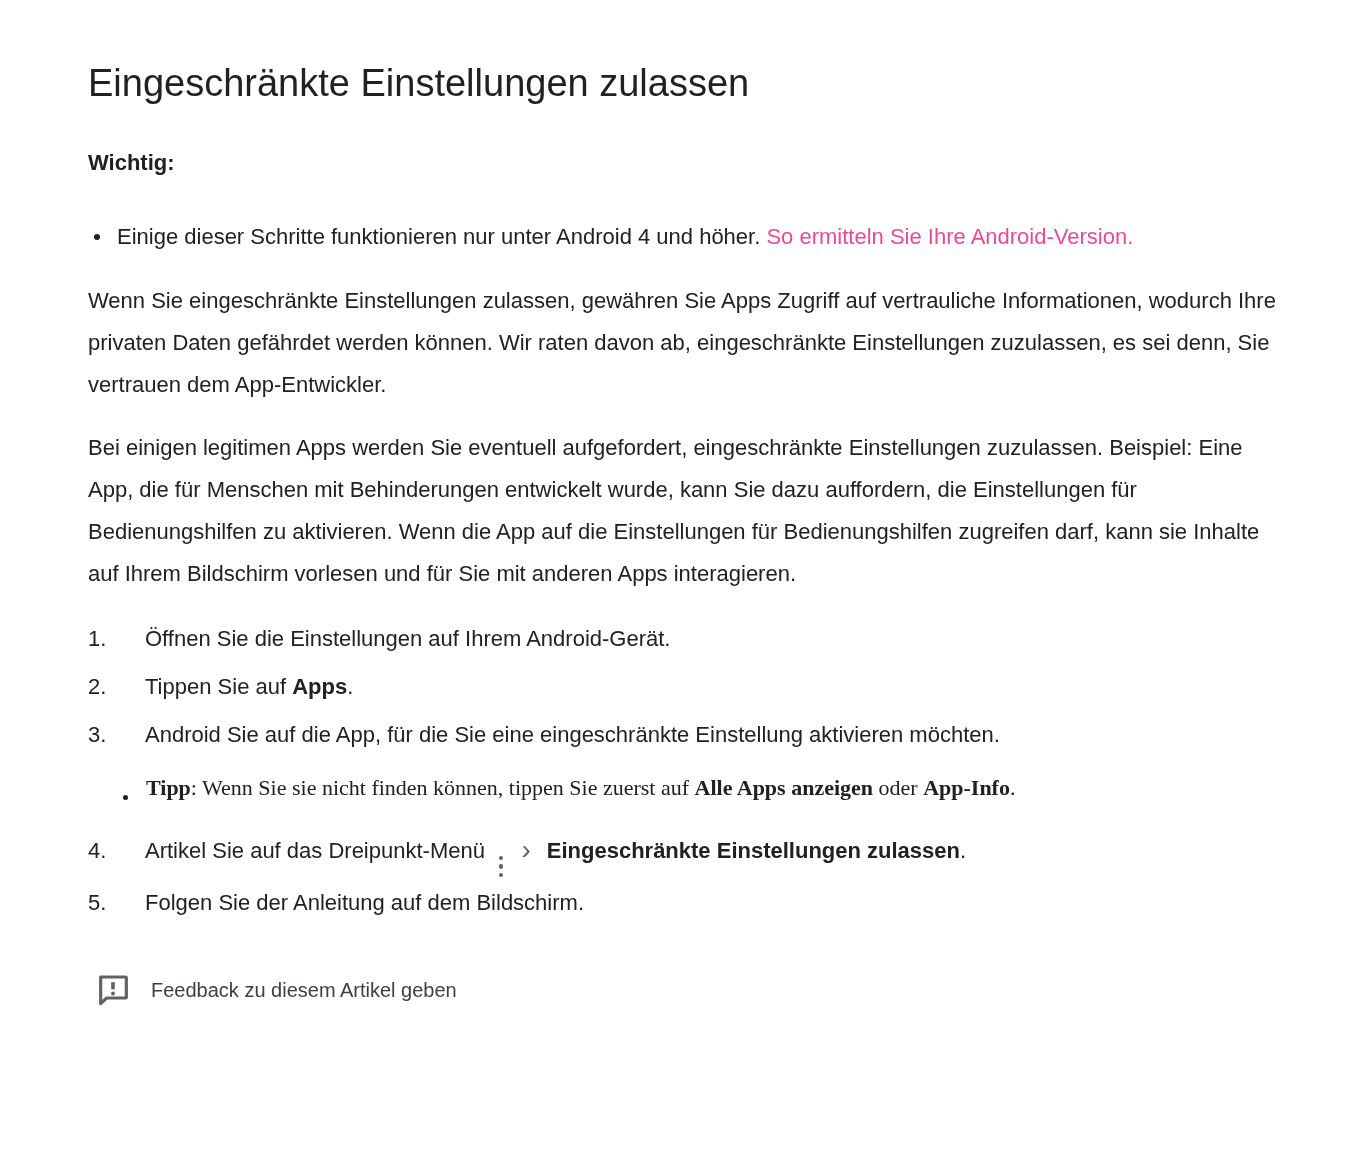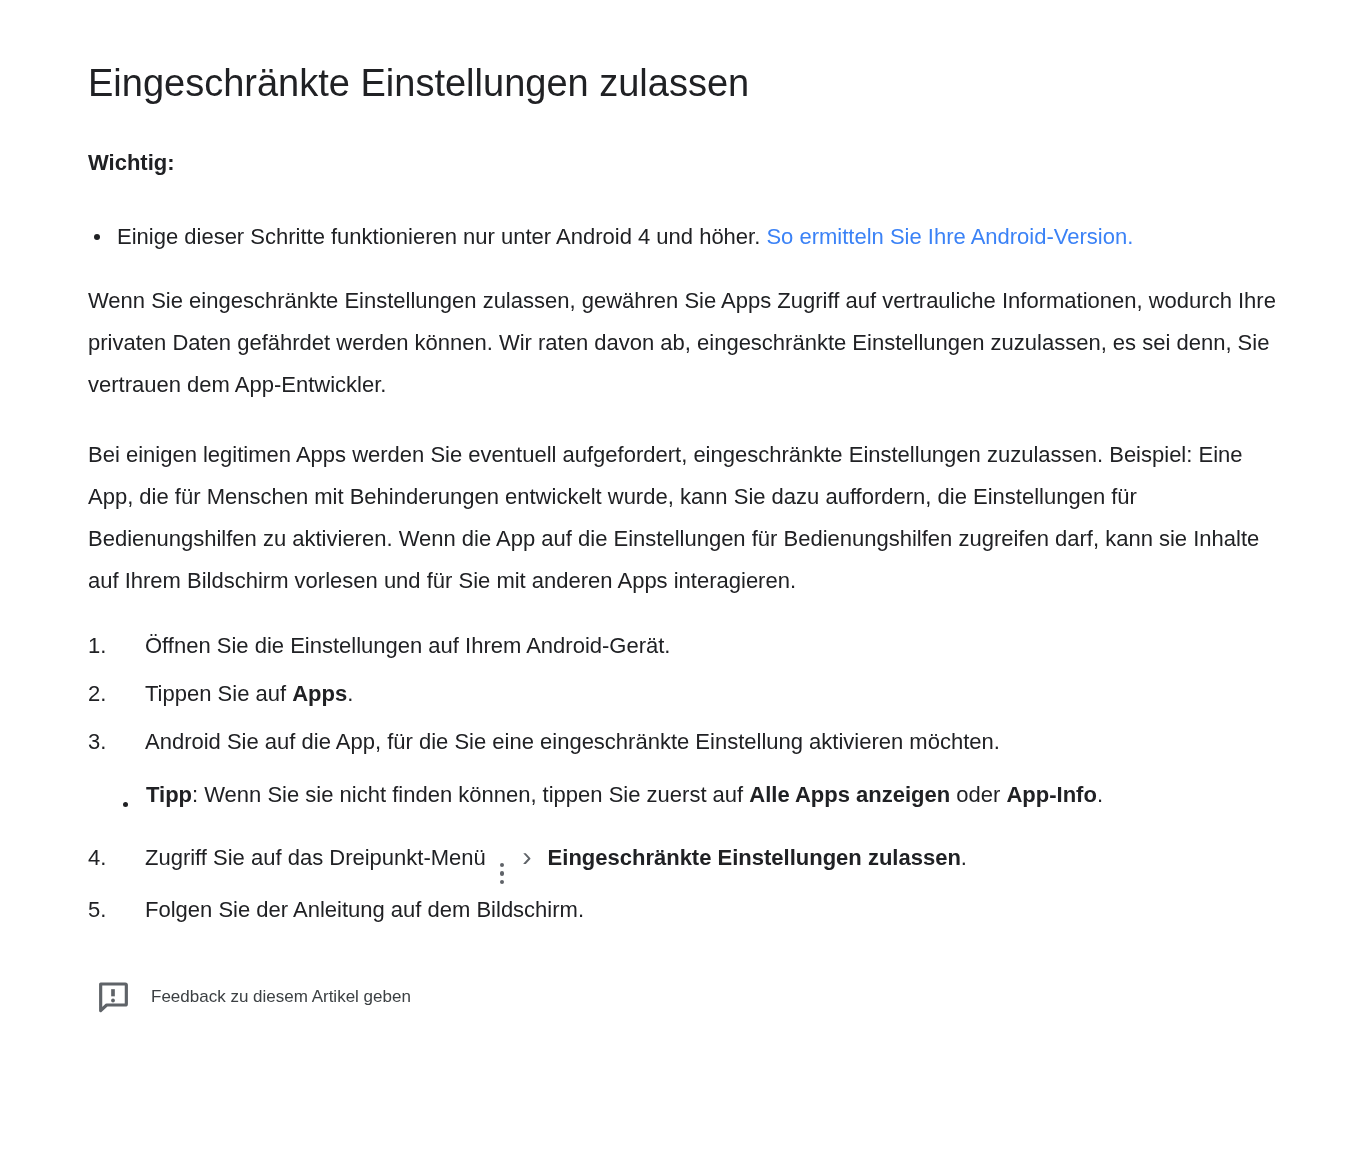--- a/index.html
+++ b/index.html
@@ -54,29 +54,29 @@
     width: 6px;
     height: 6px;
     border-radius: 50%;
     background: #202124;
     margin: 18px 17px 0 6px;
   }
   .bullet-text {
     flex: 1 1 auto;
   }
   a.inline-link {
-    color: #3b82f6;
+    color: #ec4899;
     text-decoration: none;
     cursor: pointer;
   }
   p.para {
     margin: 22px 0 0 0;
   }
   p.para + p.para {
-    margin-top: 28px;
+    margin-top: 21px;
   }
   
   .steps {
     margin-top: 22px;
   }
   .step-row {
     display: flex;
     align-items: flex-start;
     line-height: 44px;
     margin-bottom: 4px;
@@ -90,20 +90,21 @@
   }
   .bold {
     font-weight: 700;
   }
   
   .tip-row {
     display: flex;
     align-items: center;
     margin: 10px 0 20px 35px;
     line-height: 42px;
+    font-family: Liberation Serif, serif;
   }
   .tip-dot {
     flex: 0 0 auto;
     width: 5px;
     height: 5px;
     border-radius: 50%;
     background: #202124;
     margin: 19px 18px 0 0;
   }
   
@@ -140,21 +141,21 @@
     width: fit-content;
   }
   .feedback-icon {
     flex: 0 0 auto;
     width: 40px;
     height: 40px;
     margin-left: 5px;
   }
   .feedback-label {
     margin-left: 18px;
-    font-size: 17px;
+    font-size: 20px;
     line-height: 24px;
     color: #3c4043;
     font-weight: 400;
   }
 </style>
 </head>
 <body>
 
 <div class="page">
   <div class="content">
@@ -189,21 +190,21 @@
         <span class="step-text">Android Sie auf die App, für die Sie eine eingeschränkte Einstellung aktivieren möchten.</span>
       </div>
 
       <div class="tip-row">
         <span class="tip-dot"></span>
         <span><span class="bold">Tipp</span><span>: Wenn Sie sie nicht finden können, tippen Sie zuerst auf </span><span class="bold">Alle Apps anzeigen</span><span> oder </span><span class="bold">App-Info</span><span>.</span></span>
       </div>
 
       <div class="step-row">
         <span class="step-num">4.</span>
-        <span class="step-text"><span>Zugriff Sie auf das Dreipunkt-Menü</span><span class="more-vert">
+        <span class="step-text"><span>Artikel Sie auf das Dreipunkt-Menü</span><span class="more-vert">
               <i></i>
               <i></i>
               <i></i>
             </span><span class="chevron-right">›</span><span class="bold">Eingeschränkte Einstellungen zulassen</span><span>.</span></span>
       </div>
 
       <div class="step-row">
         <span class="step-num">5.</span>
         <span class="step-text">Folgen Sie der Anleitung auf dem Bildschirm.</span>
       </div>

